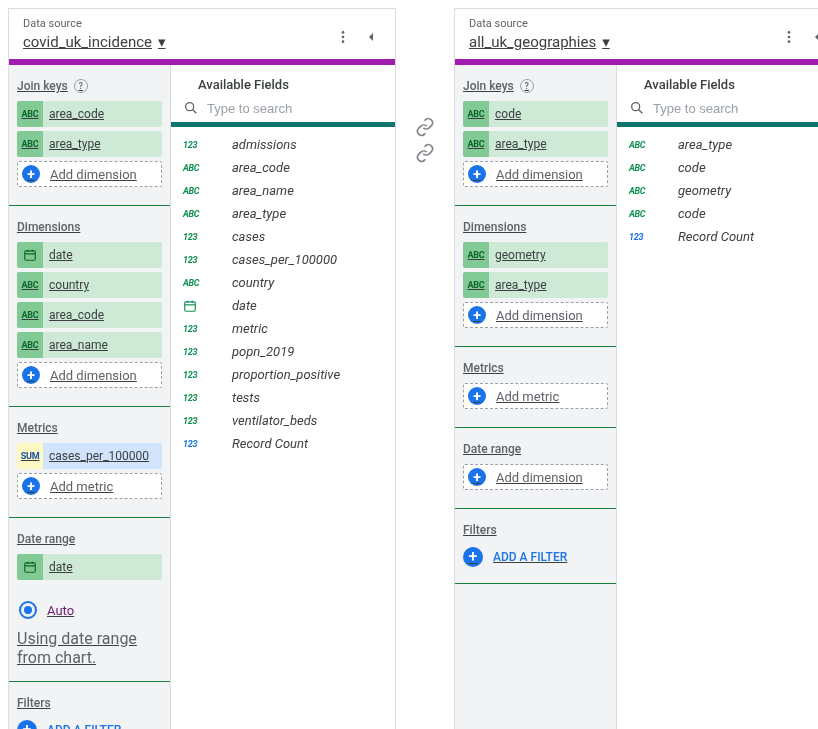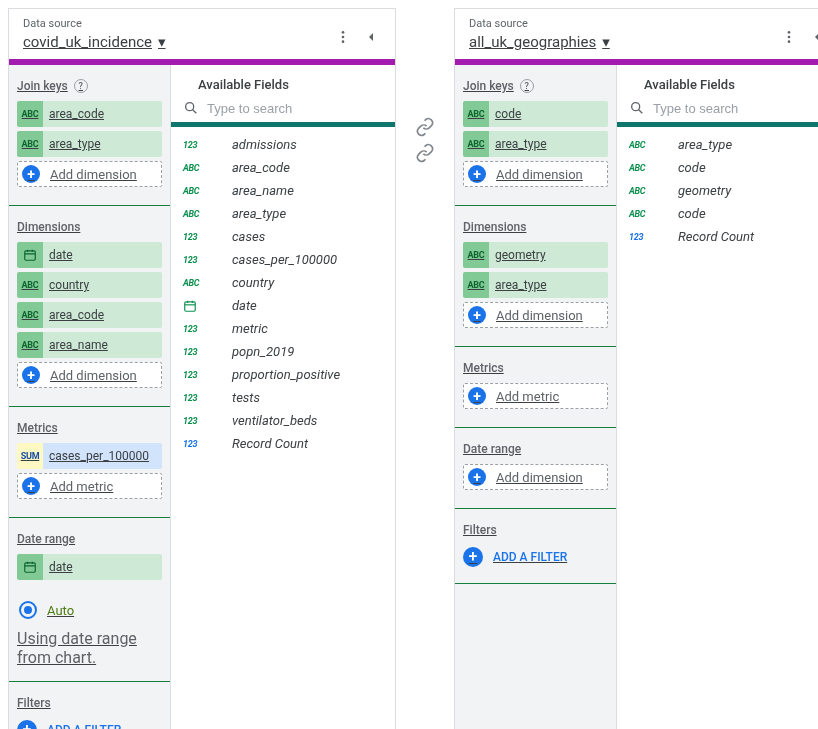--- a/index.html
+++ b/index.html
@@ -107,21 +107,21 @@
   font-size: 16px; line-height: 1;
 }
 .plus-circle-sm {
   width: 18px; height: 18px; border-radius: 50%;
   background: #1a73e8; color: #fff;
   display: flex; align-items: center; justify-content: center;
   font-size: 14px; line-height: 1;
 }
 .radio-row {
   display: flex; align-items: center; gap: 10px;
-  padding: 4px 2px; font-size: 13px; color: #4d7c0f; cursor: pointer; margin-top: 17px;
+  padding: 4px 2px; font-size: 13px; color: #701a75; cursor: pointer; margin-top: 17px;
 }
 .radio-outer {
   width: 18px; height: 18px; border-radius: 50%;
   border: 2px solid #9aa0a6; display: flex;
   align-items: center; justify-content: center;
 }
 .radio-outer.sel { border-color: #1a73e8; }
 .radio-inner {
   width: 8px; height: 8px; border-radius: 50%; background: #1a73e8;
 }

